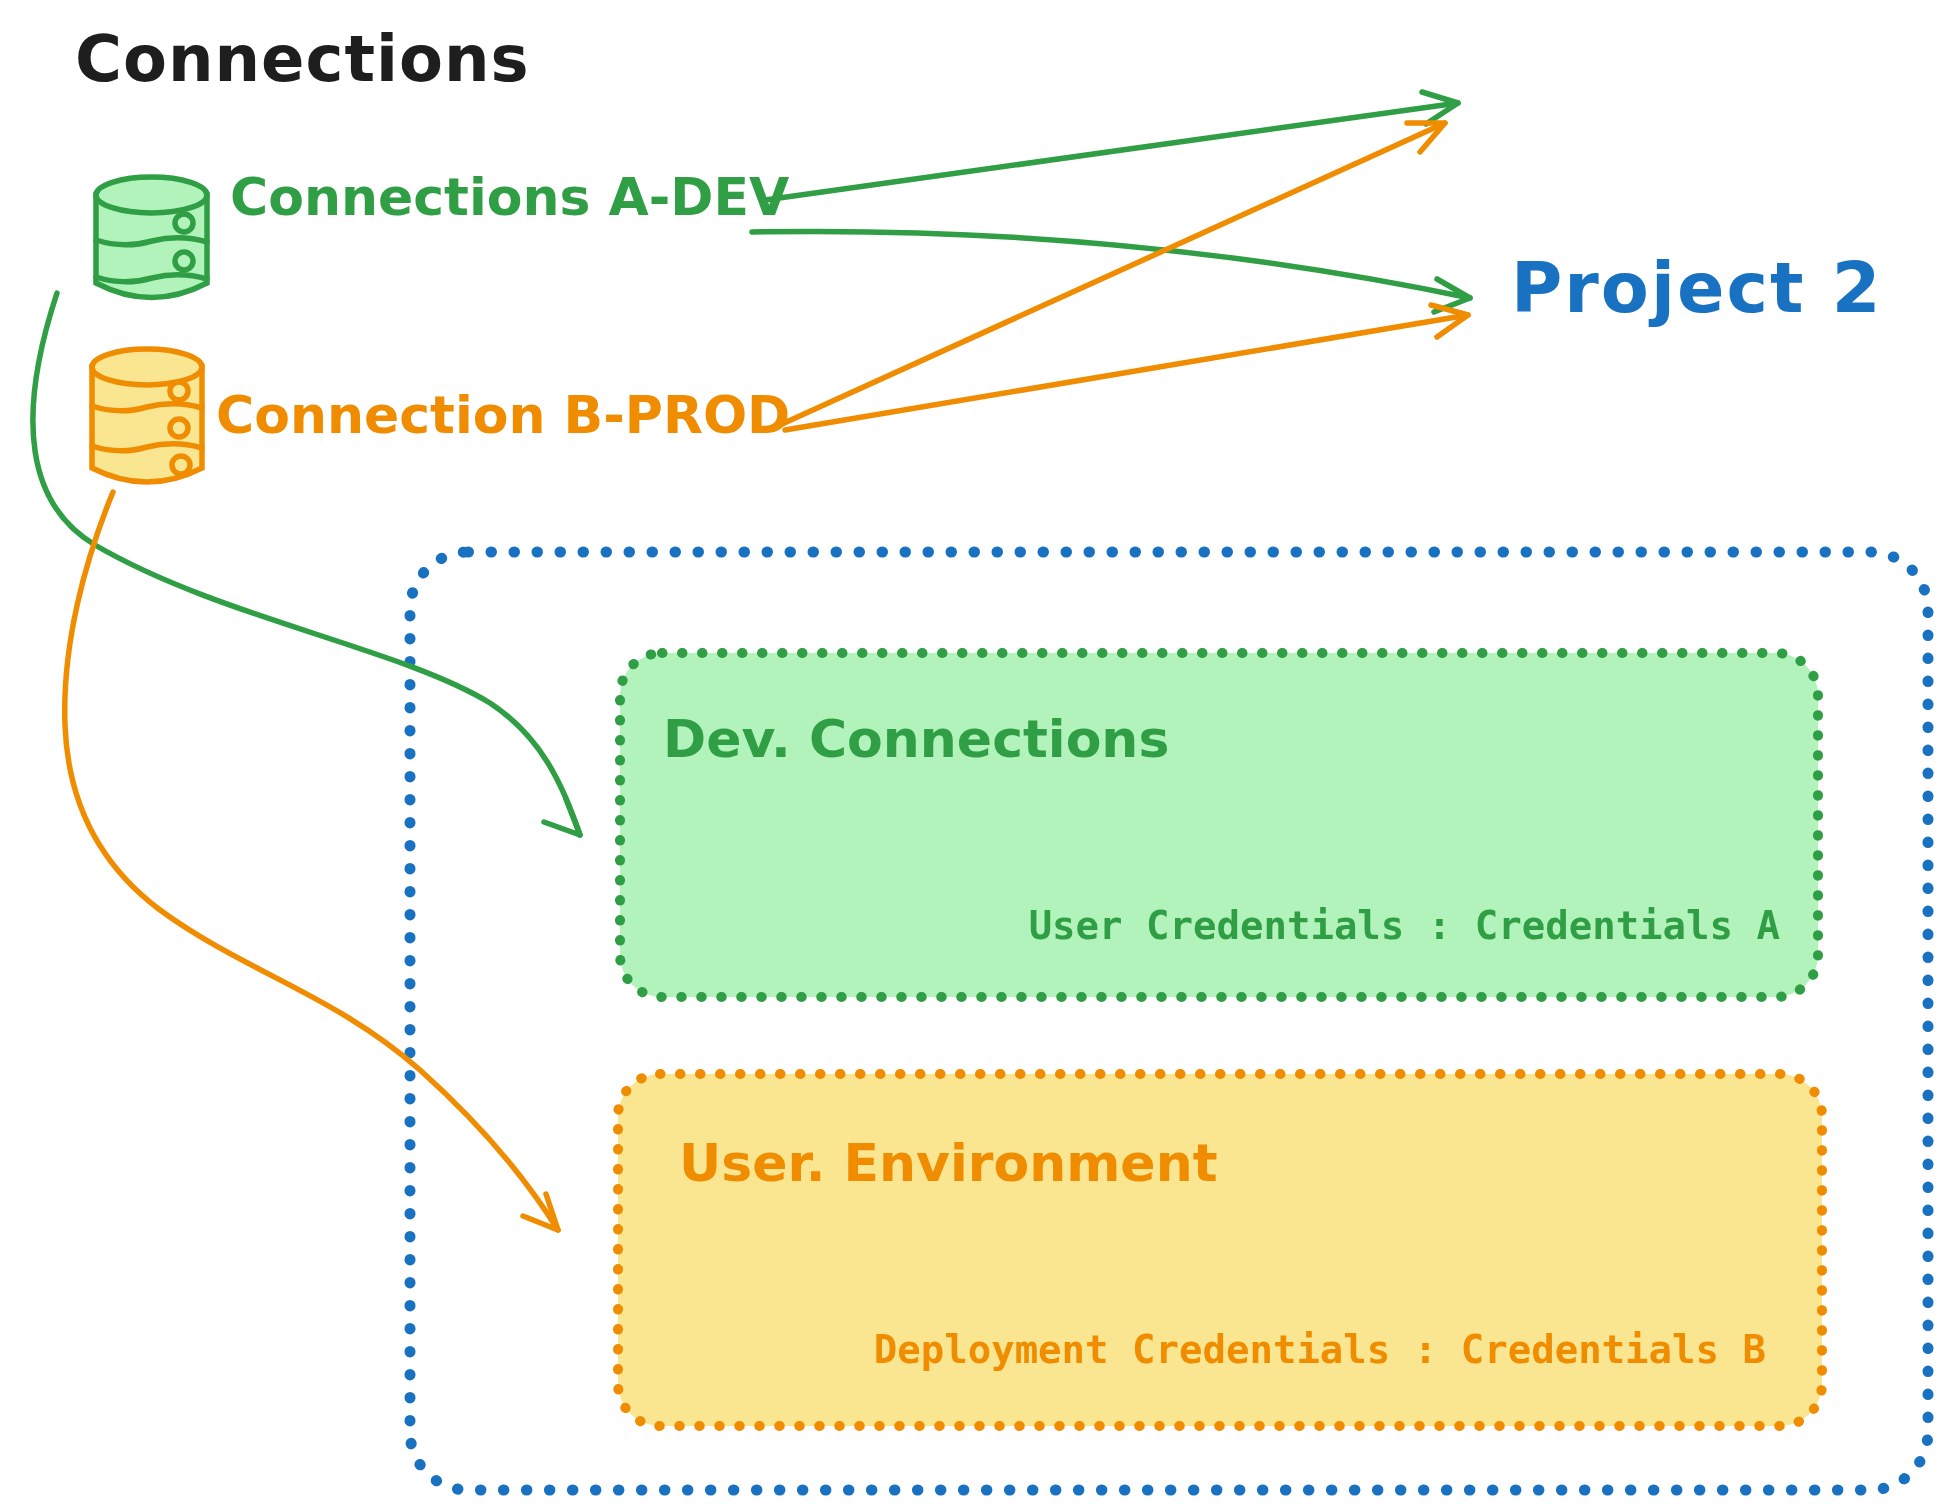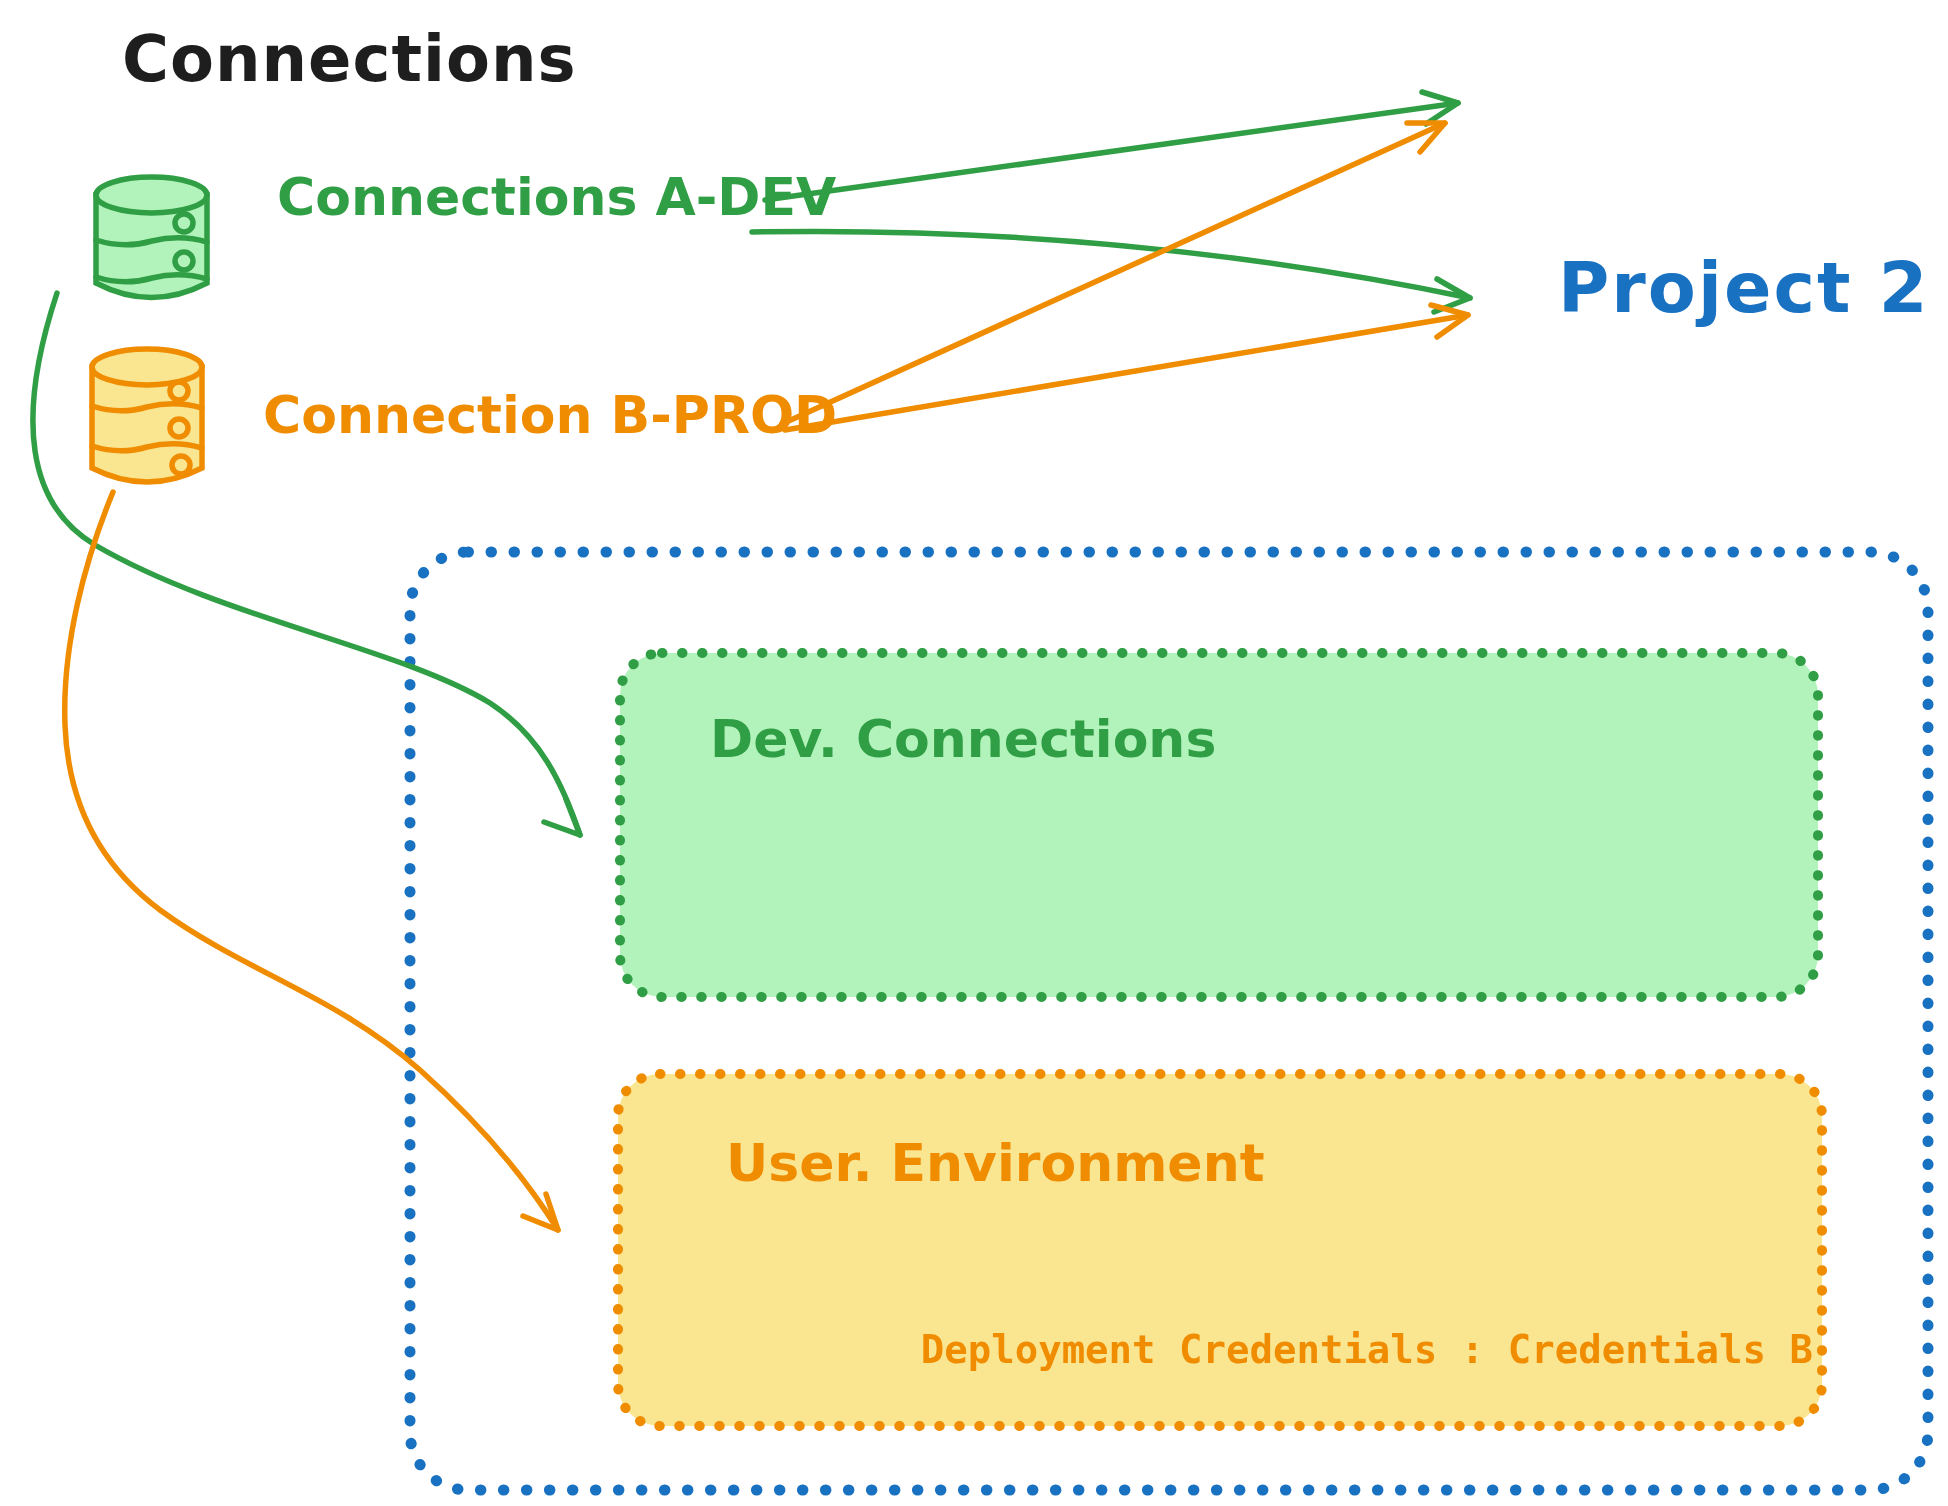--- a/index.html
+++ b/index.html
@@ -12,21 +12,21 @@
   }
   html,body{margin:0;padding:0;background:#ffffff;}
   #canvas{
     position:relative;
     width:1948px;height:1506px;
     background:#ffffff;
     overflow:hidden;
     font-family:"DejaVu Sans", sans-serif;
   }
   svg.layer{position:absolute;left:0;top:0;}
-  .txt{position:absolute;white-space:nowrap;line-height:1.05;margin-left:47px;}
+  .txt{position:absolute;white-space:nowrap;line-height:1.05;}
   .hand{font-family:"DejaVu Sans", sans-serif;font-weight:700;}
   .code{font-family:"DejaVu Sans Mono", monospace;font-weight:700;}
   .title{left:75px;top:26px;font-size:64px;color:var(--ink);letter-spacing:1px;}
   .conn-a{left:230px;top:170px;font-size:52px;color:var(--green);}
   .conn-b{left:216px;top:388px;font-size:52px;color:var(--orange);}
   .project{color:var(--blue);font-size:70px;letter-spacing:2px;}
   .p3{left:1506px;top:48px;}
   .p2{left:1511px;top:252px;}
   .p1{left:1521px;top:428px;}
   .env-title{font-size:52px;}
@@ -104,18 +104,19 @@
   <div class="txt hand conn-a">Connections A-DEV</div>
 
   <div class="txt hand conn-b">Connection B-PROD</div>
 
 
   <div class="txt hand project p2">Project 2</div>
 
 
   <div class="txt hand env-title dev-title">Dev. Connections</div>
 
+  <div class="txt code creds dev-creds">User Credentials : Credentials A</div>
 
   <div class="txt hand env-title prod-title">User. Environment</div>
 
   <div class="txt code creds prod-creds">Deployment Credentials : Credentials B</div>
 
 </div>
 
 </body></html>

